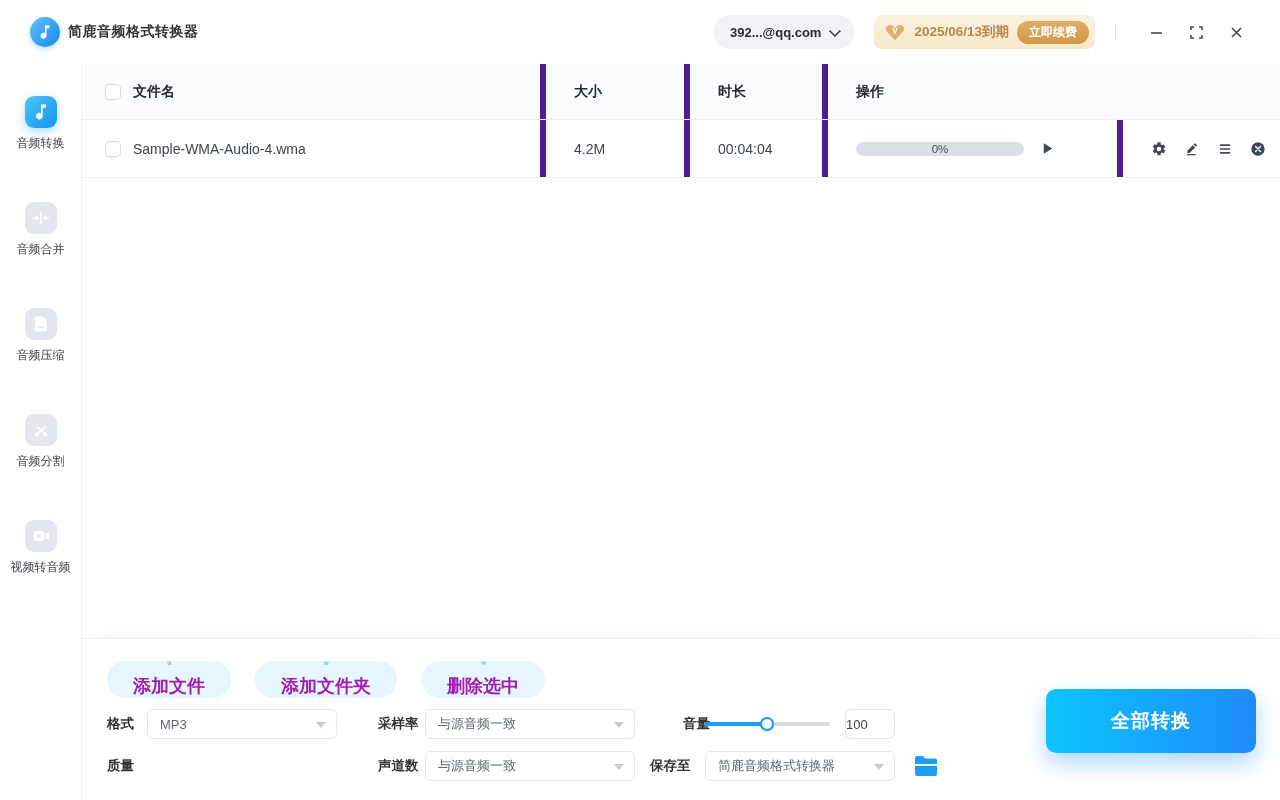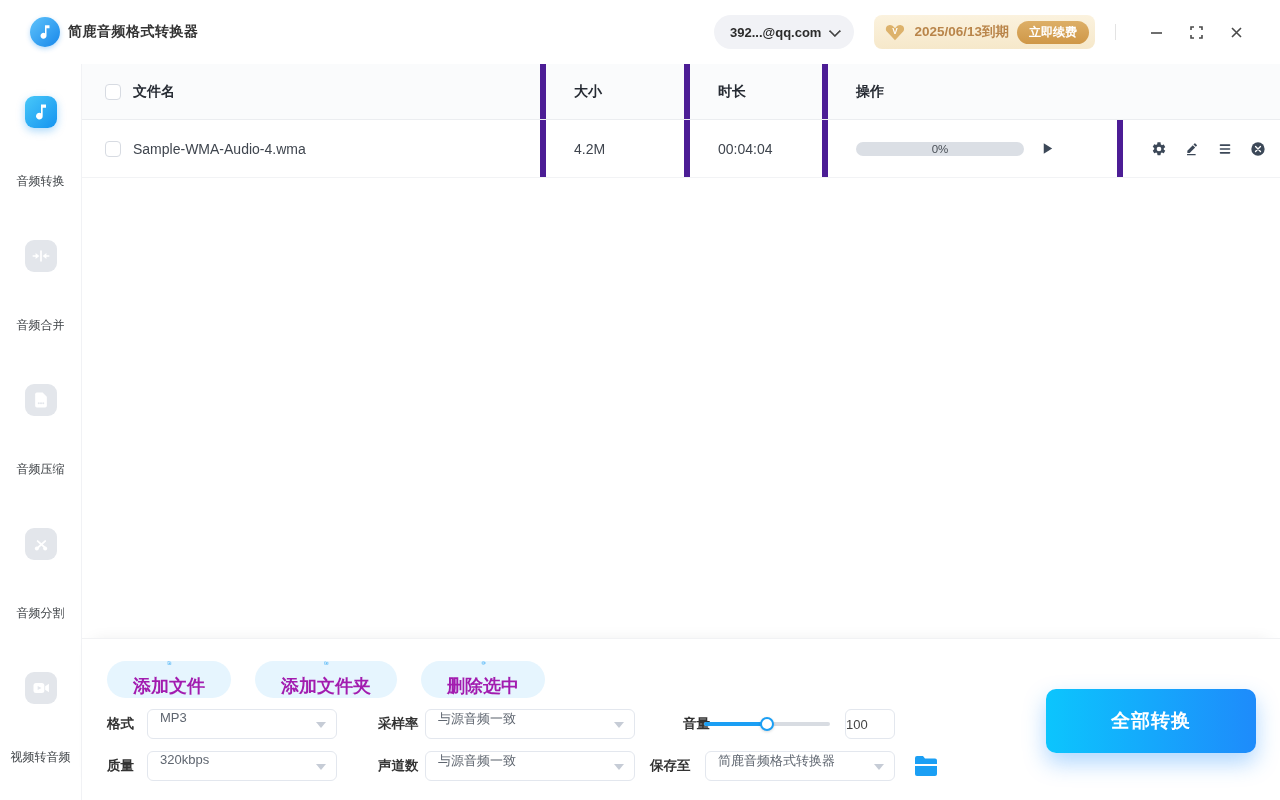--- a/index.html
+++ b/index.html
@@ -41,21 +41,21 @@
   .sidebar { position:absolute; left:0; top:64px; width:82px; height:736px; background:#fff;
              border-right:1px solid #f1f2f5; display:flex; flex-direction:column; align-items:center;
              padding-top:32px; }
   .nav-item { display:flex; flex-direction:column; align-items:center; gap:7px; cursor:pointer;
               margin-bottom:50px; }
   .nav-icon { width:32px; height:32px; border-radius:9px; background:#e3e6eb;
               display:flex; align-items:center; justify-content:center; }
   .nav-icon svg { width:20px; height:20px; fill:#fff; }
   .nav-item.active .nav-icon { background:linear-gradient(135deg,#48c8f9 0%,#1593f0 100%);
               box-shadow:0 3px 8px rgba(21,147,240,.35); }
-  .nav-label { font-size:12px; color:#3f4347;margin-top:38px; }
+  .nav-label { font-size:12px; color:#3f4347; }
 
   
   .main { position:absolute; left:82px; top:64px; width:1198px; height:736px; background:#fff; }
   .thead, .trow { display:grid; grid-template-columns:458px 144px 138px 295px 1fr; }
   .thead { height:56px; background:#fafbfc; border-bottom:1px solid #ebedf0; }
   .trow  { height:58px; background:#fff; border-bottom:1px solid #f2f3f5; }
   .thead > div, .trow > div { display:flex; align-items:center; padding-left:28px; }
   .thead > div + div, .trow > div + div { border-left:6px solid #4c1d95; }
   .cell-name { padding-left:23px !important; gap:12px; }
   .th { font-size:14px; font-weight:700; color:#262b33; }
@@ -80,21 +80,21 @@
   .tool-btn { display:flex; align-items:center; gap:9px; height:37px; padding:0 26px;
               border:none; border-radius:19px; background:#e6f5fe; cursor:pointer;
               color:#a21caf; font-size:18px; font-weight:700; font-family:inherit;flex-direction:column; }
   .tool-btn svg { width:17px; height:17px; stroke:#1b9ff4; stroke-width:1.7; fill:none;
                   stroke-linecap:round; stroke-linejoin:round; }
 
   .set-row { position:absolute; left:25px; height:30px; width:1150px; }
   .set-row.r1 { top:70px; } .set-row.r2 { top:112px; }
   .set-label { position:absolute; top:0; line-height:30px; font-size:13.5px; font-weight:700; color:#333; }
   .select { position:absolute; top:0; height:30px; border:1px solid #e3e7ee; border-radius:6px;
-            background:#fff; display:flex; padding:0 26px 0 12px; cursor:pointer; }
+            background:#fff; display:flex; align-items:center; padding:0 26px 0 12px; cursor:pointer; }
   .select-value { font-size:13px; color:#5f6670; white-space:nowrap; }
   .caret { position:absolute; right:10px; top:12px; width:0; height:0;
            border-left:5px solid transparent; border-right:5px solid transparent;
            border-top:6px solid #c6ccd6; }
   .slider { position:absolute; top:0; height:30px; width:126px; cursor:pointer; }
   .slider-track { position:absolute; left:0; top:13px; width:100%; height:4px; border-radius:2px; background:#d8dce2; }
   .slider-fill { position:absolute; left:0; top:13px; width:50%; height:4px; border-radius:2px; background:#1b9ff4; }
   .slider-knob { position:absolute; left:50%; top:8px; width:14px; height:14px; margin-left:-7px;
                  border-radius:50%; background:#fff; border:2.5px solid #1b9ff4;
                  box-shadow:0 1px 3px rgba(0,0,0,.15); }
@@ -319,24 +319,20 @@
         <div class="slider" style="left:597px;">
           <div class="slider-track"></div>
           <div class="slider-fill"></div>
           <div class="slider-knob"></div>
         </div>
         <input class="vol-input" style="left: 738px;" value="100">
       </div>
 
       <div class="set-row r2">
         <span class="set-label" style="left:0;">质量</span>
-        <div class="select" style="left:40px; width:190px;">
-          <span class="select-value">320kbps</span>
-          <span class="caret"></span>
-        </div>
         <span class="set-label" style="left:271px;">声道数</span>
         <div class="select" style="left:318px; width:210px;">
           <span class="select-value">与源音频一致</span>
           <span class="caret"></span>
         </div>
         <span class="set-label" style="left:543px;">保存至</span>
         <div class="select" style="left:598px; width:190px;">
           <span class="select-value">简鹿音频格式转换器</span>
           <span class="caret"></span>
         </div>

